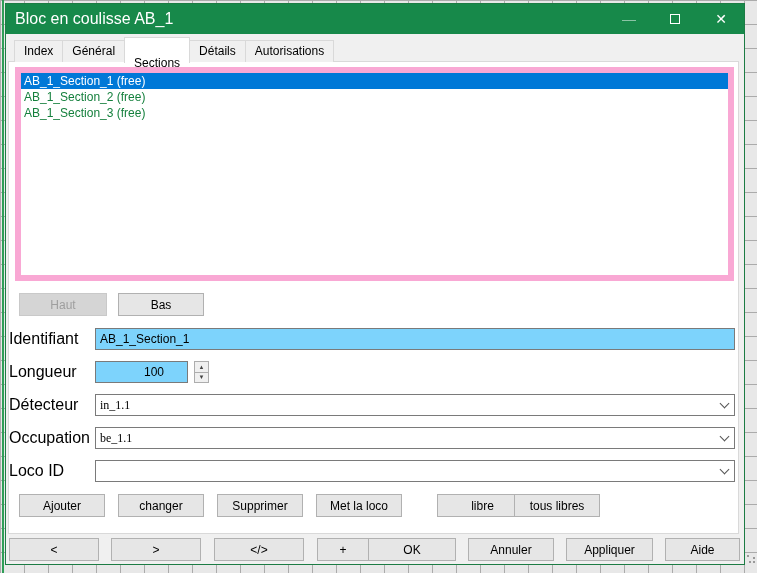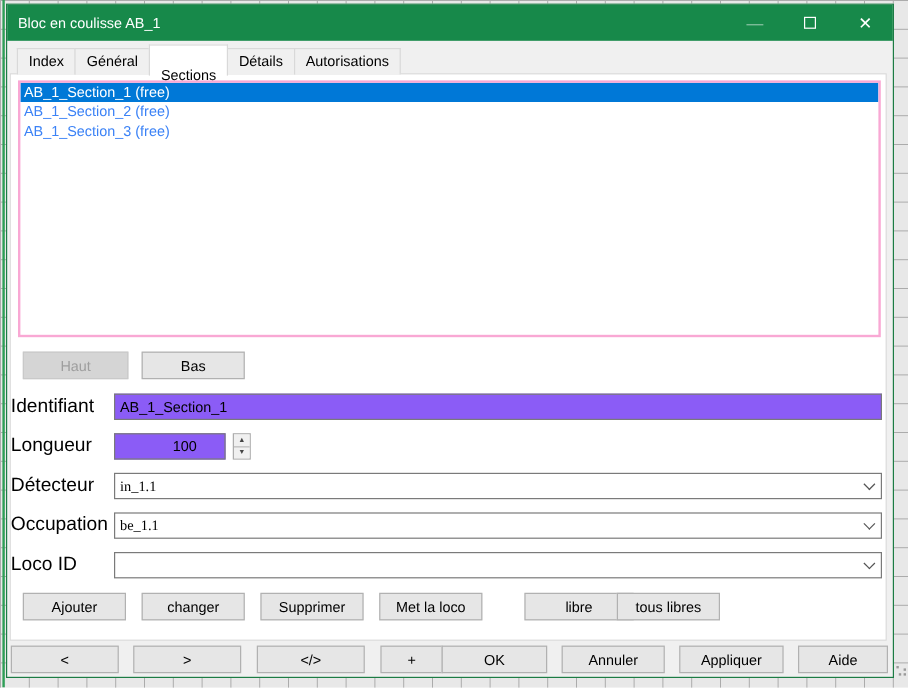--- a/index.html
+++ b/index.html
@@ -15,51 +15,51 @@
   }
   .bg-green-line { position:absolute; left:2px; top:0; width:2px; height:100%; background:#2f9e57; }
 
   .dialog {
     position: absolute; left: 5px; top: 3px; width: 740px; height: 562px;
     background: #f0f0f0; border: 1px solid #1c7c44;
   }
 
   
   .titlebar { position:absolute; left:0; top:0; right:0; height:30px; background:#17894a; display:flex; align-items:center; }
-  .titlebar .title { color:#fff; font-size:12px; padding-left:9px; flex:1; white-space:nowrap; }
+  .titlebar .title { color:#fff; font-size:16px; padding-left:9px; flex:1; white-space:nowrap; }
   .wc { width:46px; height:30px; display:flex; align-items:center; justify-content:center; color:#fff; font-size:13px; cursor:default; }
   .wc-min { color: rgba(255,255,255,.5); font-size:14px; }
   .wc-max-glyph { width:10px; height:10px; border:1px solid #fff; display:block; }
   .wc-close { font-size:14px; }
 
   
   .tabbar { position:absolute; left:8px; top:32px; height:26px; display:flex; align-items:flex-end; z-index:3; }
   .tab {
     font-size:12px; color:#000; background:#f0f0f0;
     border:1px solid #d9d9d9; border-bottom:none;
     padding:3px 9px 4px 9px; margin-right:-1px; cursor:default; height:22px;
   }
   .tab.active { background:#fff; height:26px; padding-top:18px; margin-bottom:-1px; z-index:4; position:relative; }
 
   
   .panel { position:absolute; left:2px; top:57px; width:731px; height:473px; background:#fff; border:1px solid #d9d9d9; z-index:1; }
 
-  .listbox { position:absolute; left:6px; top:5px; width:719px; height:214px; background:#fff; border:2px solid #f9a8d4; overflow:hidden; }
-  .list-item { height:16px; line-height:16px; font-size:12px; padding-left:3px; color:#3b82f6; white-space:nowrap; cursor:default; }
+  .listbox { position:absolute; left:6px; top:5px; width:719px; height:214px; background:#fff; border:6px solid #f9a8d4; overflow:hidden; }
+  .list-item { height:16px; line-height:16px; font-size:12px; padding-left:3px; color:#15803d; white-space:nowrap; cursor:default; }
   .list-item.selected { background:#0078d7; color:#fff; }
 
   .btn {
     position:absolute; height:23px; background:#e6e6e6; border:1px solid #b1b1b1;
     font-family:"Liberation Sans",sans-serif; font-size:12px; color:#000;
     display:flex; align-items:center; justify-content:center; cursor:default; padding:0;
   }
   .btn.disabled { background:#d5d5d5; border-color:#c9c9c9; color:#9e9e9e; }
 
   .fld-label { position:absolute; left:0; width:76px; height:22px; line-height:22px; font-size:16px; text-align:left; color:#000; }
-  .txt { position:absolute; left:86px; width:640px; height:22px; border:1px solid #7a7a7a; background:#8b5cf6; font-family:"Liberation Sans",sans-serif; font-size:12px; padding:0 4px; color:#000; }
+  .txt { position:absolute; left:86px; width:640px; height:22px; border:1px solid #7a7a7a; background:#7dd3fc; font-family:"Liberation Sans",sans-serif; font-size:12px; padding:0 4px; color:#000; }
   .txt-short { width:93px; }
 
   .spinner { position:absolute; left:185px; width:15px; height:22px; border:1px solid #adadad; background:#f0f0f0; display:flex; flex-direction:column; }
   .spin-btn { flex:1; display:flex; align-items:center; justify-content:center; font-size:6px; color:#444; border:none; background:#f0f0f0; cursor:default; line-height:1; }
   .spin-btn:first-child { border-bottom:1px solid #adadad; }
 
   .combo { position:absolute; left:86px; width:640px; height:22px; border:1px solid #7a7a7a; background:#fff; display:flex; align-items:center; cursor:default;font-family:Liberation Serif, serif; }
   .combo .combo-value { flex:1; font-size:12px; padding-left:4px; color:#000; white-space:nowrap; overflow:hidden; }
   .combo .chev { width:20px; display:flex; align-items:center; justify-content:center; }
   .chev i { display:block; width:7px; height:7px; border-right:1px solid #555; border-bottom:1px solid #555; transform:rotate(45deg); margin-top:-4px; }

